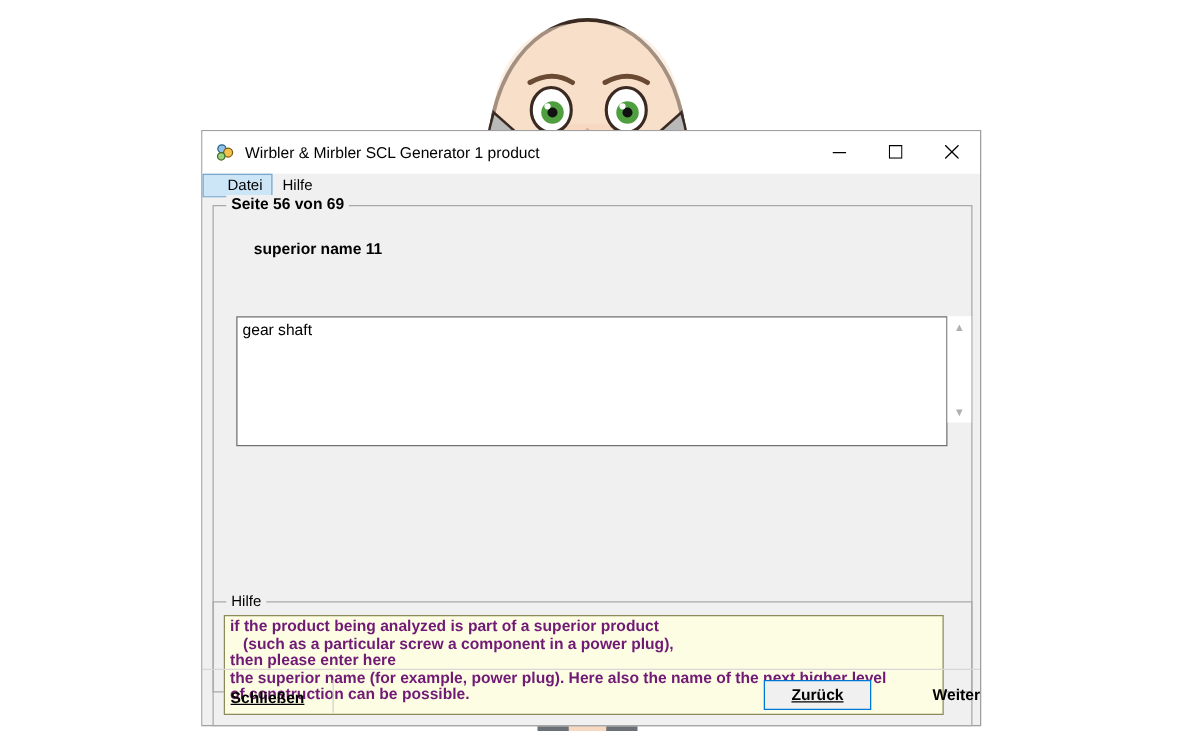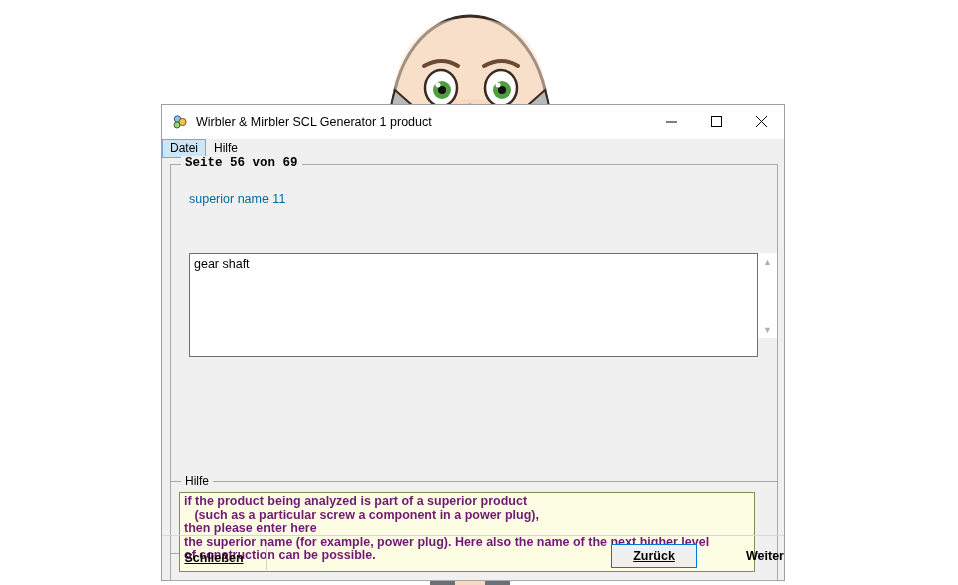--- a/index.html
+++ b/index.html
@@ -80,21 +80,21 @@
   }
   .menu-item {
     padding: 2px 8px 2px 8px;
     line-height: 15px;
     color: #000;
     white-space: nowrap;
   }
   .menu-item.selected {
     background: #cde6f7;
     border: 1px solid #7aa7c7;
-    padding: 1px 7px 1px 7px;
+    padding: 1px 7px 1px 19px;
   }
 
   
   #client {
     flex: 1 1 auto;
     position: relative;
     background: #f0f0f0;
   }
 
   
@@ -110,29 +110,28 @@
   #page-group-legend {
     position: absolute;
     left: 10px;
     top: -9px;
     background: #f0f0f0;
     padding: 0 4px;
     font-size: 12.5px;
     font-weight: bold;
     color: #000;
     white-space: nowrap;
-    font-family: Liberation Mono, monospace;
   }
   #field-label {
     position: absolute;
-    left: 18px;
+    left: 32px;
     top: 27px;
     font-size: 12.5px;
-    font-weight: normal;
-    color: #0369a1;
+    font-weight: bold;
+    color: #000000;
     white-space: nowrap;
   }
 
   
   #text-entry-wrap {
     position: absolute;
     left: 18px;
     top: 88px;
     width: 588px;
     height: 85px;

